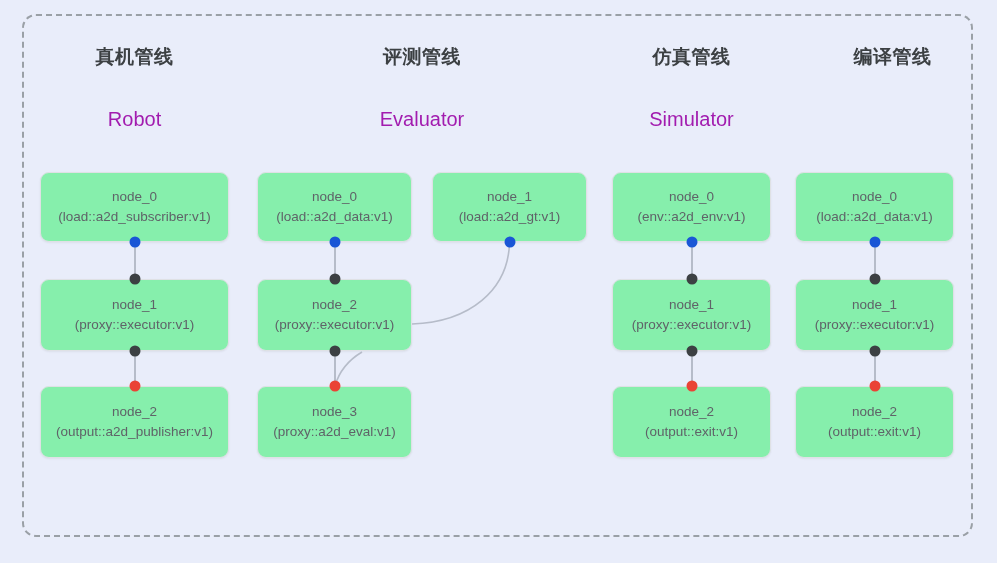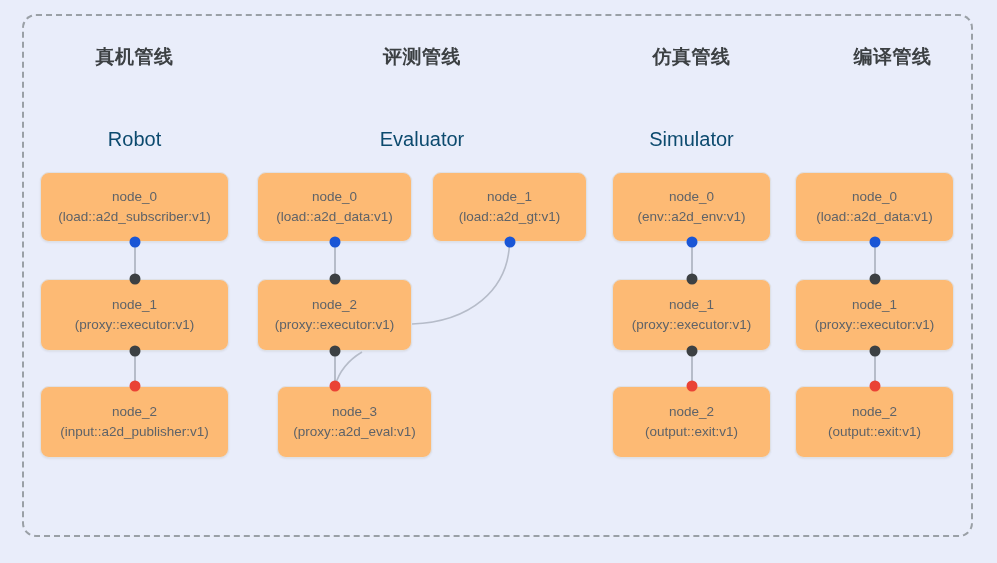--- a/index.html
+++ b/index.html
@@ -47,32 +47,32 @@
     color: #3c4043;
     text-align: center;
     letter-spacing: 0.5px;
     line-height: 26px;
     white-space: nowrap;
   }
 
   .col-subtitle {
     font-size: 20px;
     font-weight: normal;
-    color: #0c4a6e;
+    color: #a21caf;
     text-align: center;
     line-height: 26px;
-    margin-top: 56px;
+    margin-top: 36px;
     white-space: nowrap;
   }
 
   
   .node-card {
     position: absolute;
     box-sizing: border-box;
-    background: #fdba74;
+    background: #86efac;
     border: 1px solid #dfe1e5;
     border-radius: 9px;
     display: flex;
     flex-direction: column;
     align-items: center;
     justify-content: center;
     box-shadow: 0 1px 2px rgba(60,64,67,0.08);
   }
   .node-name {
     font-size: 13.5px;
@@ -141,21 +141,21 @@
   <div class="node-card" style="left:40px; top:279px; width:189px; height:72px;">
     <div class="node-name">node_1</div>
     <div class="node-type">(proxy::executor:v1)</div>
   </div>
   <div class="edge-line" style="left:134.5px; top:351px; height:35px;"></div>
   <div class="port port-black" style="left:134.5px; top:351px;"></div>
   <div class="port port-red" style="left:134.5px; top:386px;"></div>
 
   <div class="node-card" style="left:40px; top:386px; width:189px; height:72px;">
     <div class="node-name">node_2</div>
-    <div class="node-type">(input::a2d_publisher:v1)</div>
+    <div class="node-type">(output::a2d_publisher:v1)</div>
   </div>
 
   <div class="column" style="left:257px; width:330px;">
     <div class="col-title">评测管线</div>
     <div class="col-subtitle">Evaluator</div>
   </div>
 
   <div class="node-card" style="left:257px; top:172px; width:155px; height:70px;">
     <div class="node-name">node_0</div>
     <div class="node-type">(load::a2d_data:v1)</div>
@@ -173,21 +173,21 @@
 
   <div class="node-card" style="left:257px; top:279px; width:155px; height:72px;">
     <div class="node-name">node_2</div>
     <div class="node-type">(proxy::executor:v1)</div>
   </div>
 
   <div class="edge-line" style="left:334.5px; top:351px; height:35px;"></div>
   <div class="port port-black" style="left:334.5px; top:351px;"></div>
   <div class="port port-red" style="left:334.5px; top:386px;"></div>
 
-  <div class="node-card" style="left:257px; top:386px; width:155px; height:72px;margin-left:20px;">
+  <div class="node-card" style="left:257px; top:386px; width:155px; height:72px;">
     <div class="node-name">node_3</div>
     <div class="node-type">(proxy::a2d_eval:v1)</div>
   </div>
 
   <div class="column" style="left:612px; width:159px;">
     <div class="col-title">仿真管线</div>
     <div class="col-subtitle">Simulator</div>
   </div>
 
   <div class="node-card" style="left:612px; top:172px; width:159px; height:70px;">

